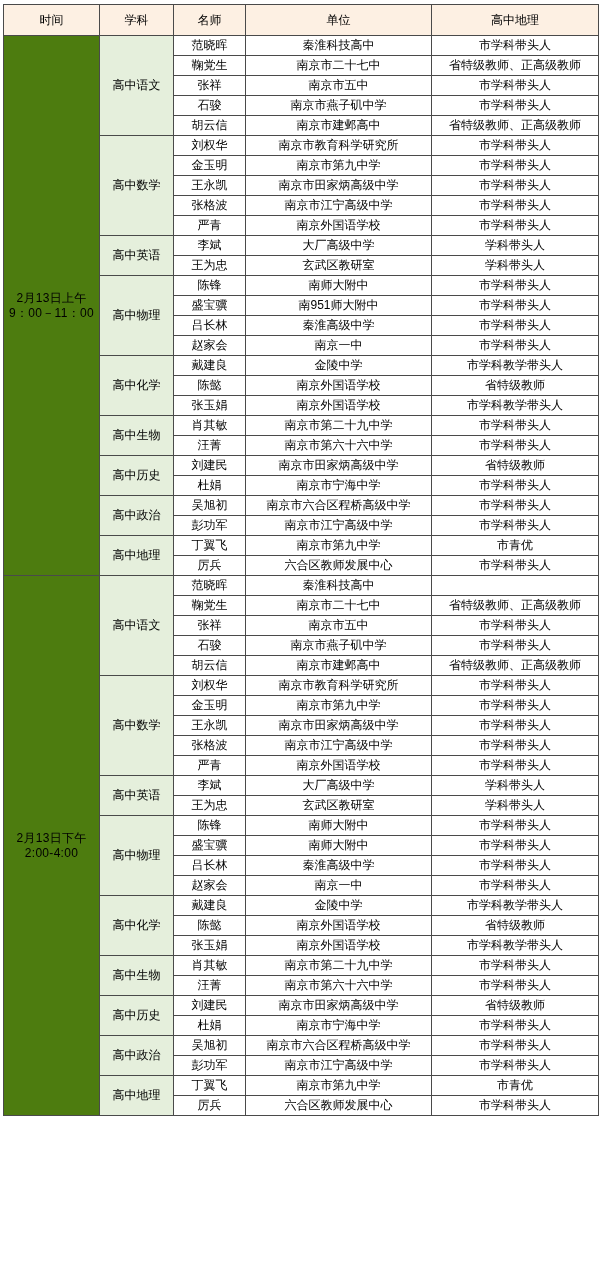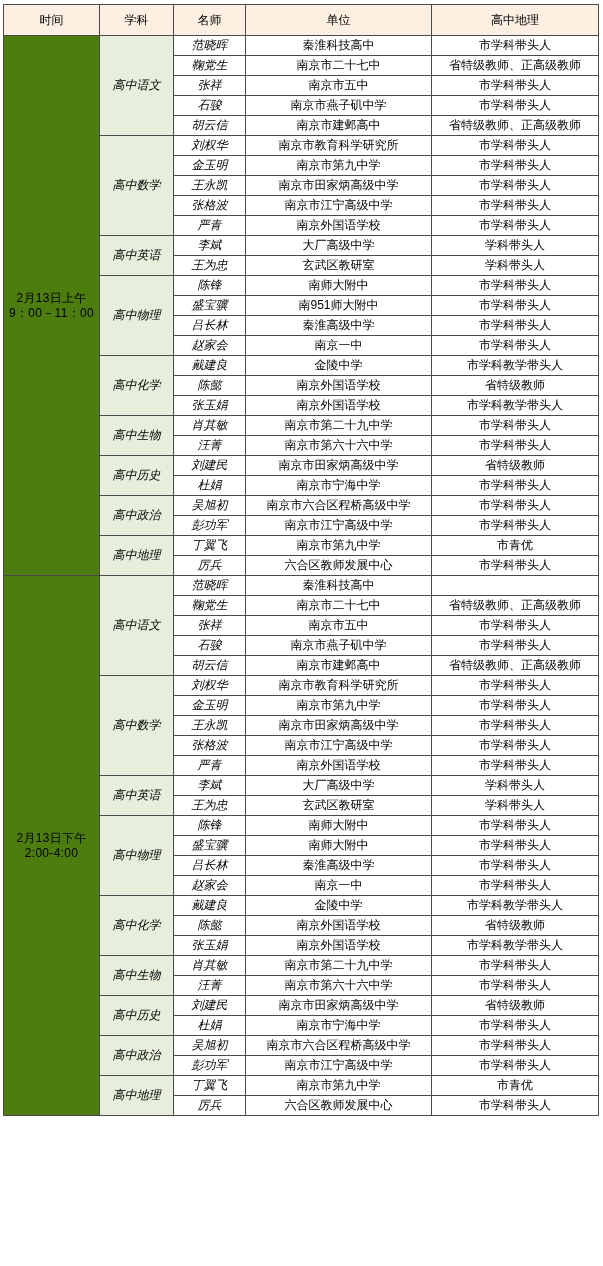--- a/index.html
+++ b/index.html
@@ -39,23 +39,22 @@
     font-weight: normal;
   }
   td.time-cell {
     background: #4d7c0f;
     font-size: 12.5px;
     letter-spacing: 0.3px;
   }
   td.subject-cell {
     background: #e5efdc;
     font-size: 12.5px;
-    font-style: italic;
-  }
-  td.name-cell { font-size: 12.5px; font-style: italic; }
+  }
+  td.name-cell { font-size: 12.5px; }
   td.unit-cell { font-size: 12.5px; margin-top: 22px; }
   td.honor-cell { font-size: 12.5px; }
   col.c-time { width: 96px; }
   col.c-subject { width: 74px; }
   col.c-name { width: 72px; }
   col.c-unit { width: 186px; }
   col.c-honor { width: 167px; }
 </style>
 </head>
 <body>

